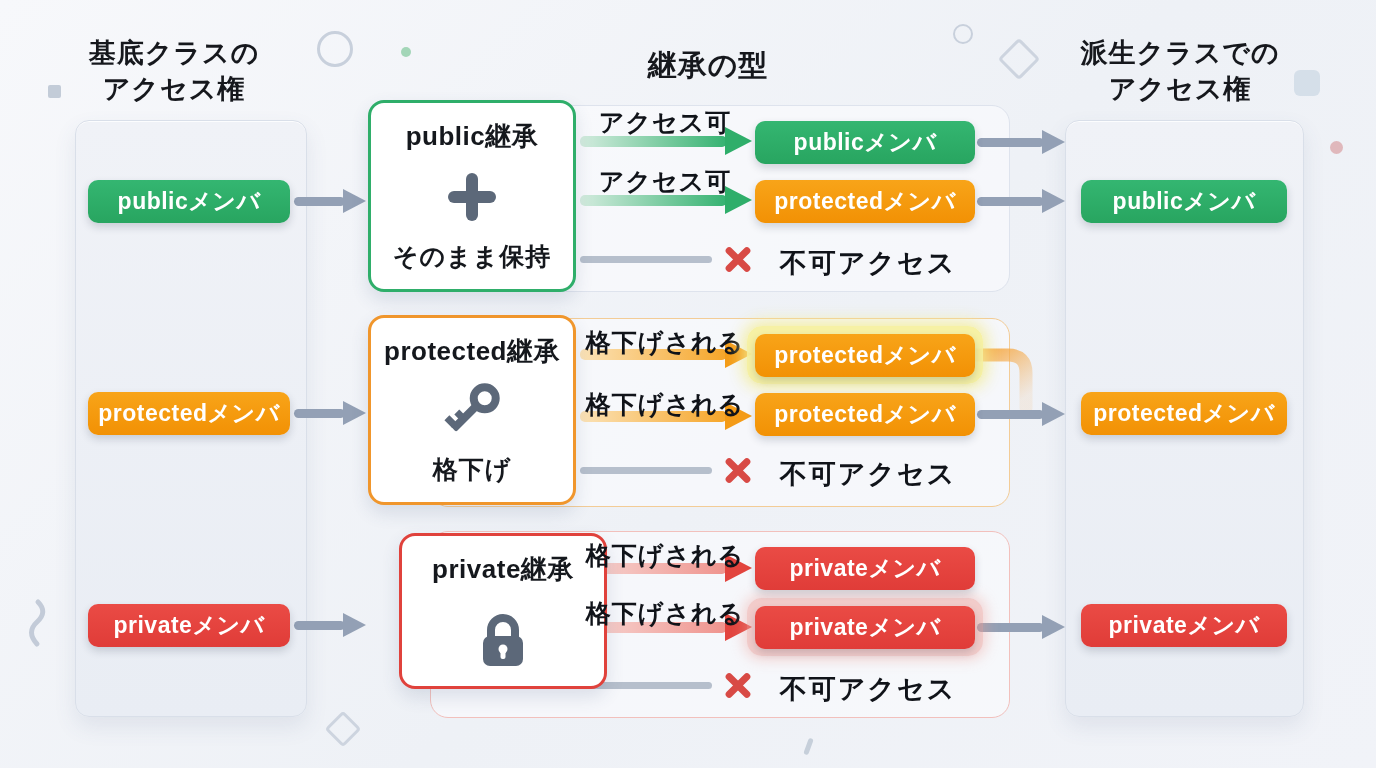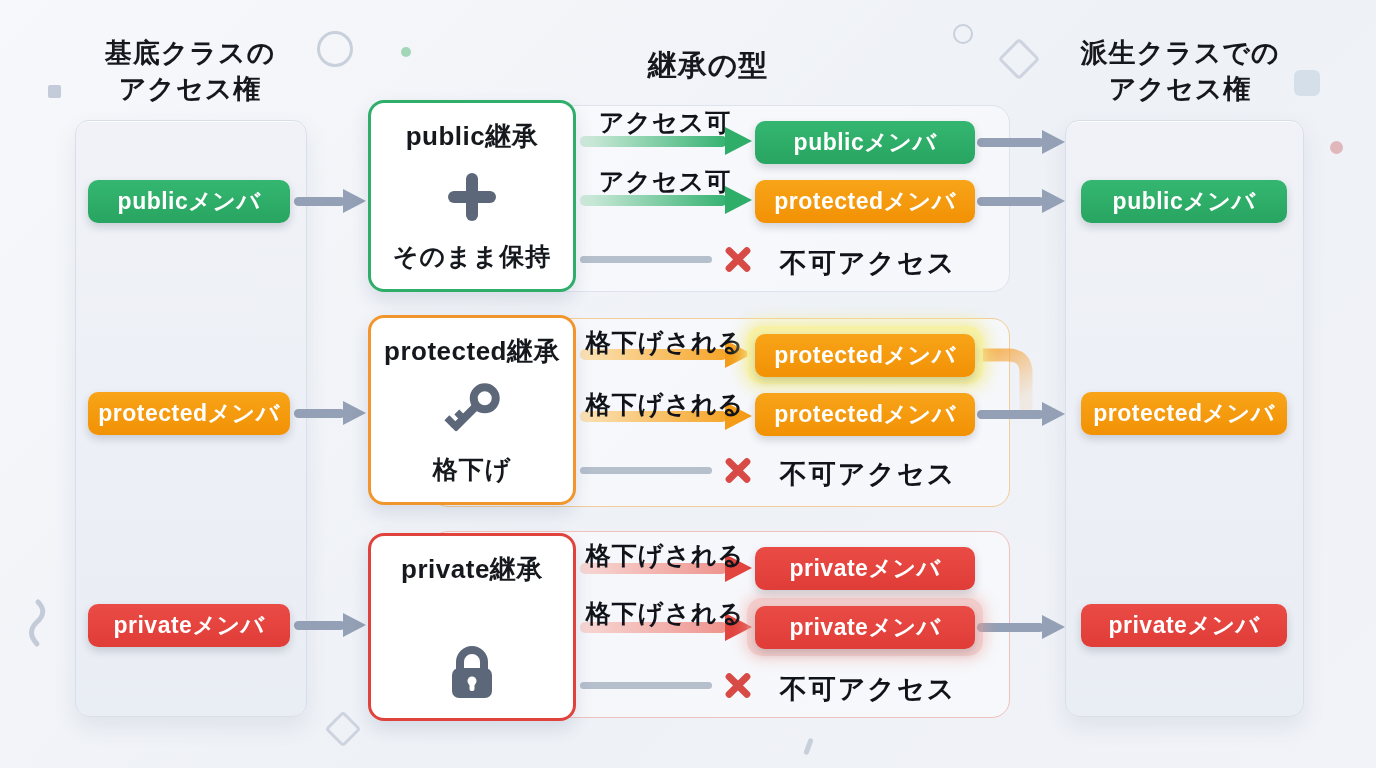--- a/index.html
+++ b/index.html
@@ -88,21 +88,21 @@
   <span class="decor d-bluesq" style="left:1294px;top:70px;width:26px;height:26px;"></span>
   <span class="decor d-dot" style="left:1330px;top:141px;width:13px;height:13px;background:#e0b8bc;"></span>
   <span class="decor d-diamond" style="left:330px;top:716px;width:20px;height:20px;"></span>
   <span class="decor d-sq" style="left:806px;top:738px;width:5px;height:17px;background:#c6cfda;transform:rotate(20deg);border-radius:3px;"></span>
   <span class="decor" style="left:22px;top:598px;">
     <svg width="30" height="50" viewBox="0 0 30 50">
         <path d="M16 4 q10 10 -1 20 q-11 10 0 22" fill="none" stroke="#c3cbd8" stroke-width="5" stroke-linecap="round"></path>
       </svg>
   </span>
 
-  <div class="col-title" style="left:60px;top:36px;width:260px;">
+  <div class="col-title" style="left:44px;top:36px;width:260px;">
     <div>基底クラスの</div>
     <div>アクセス権</div>
   </div>
   <div class="col-title" style="left:578px;top:46px;width:260px;font-size:29px;">継承の型</div>
   <div class="col-title" style="left:1048px;top:36px;width:264px;">
     <div>派生クラスでの</div>
     <div>アクセス権</div>
   </div>
 
   <div class="panel" style="left:75px;top:120px;"></div>
@@ -164,21 +164,21 @@
     <div class="tb-title">public継承</div>
     <span>
       <svg width="58" height="58" viewBox="0 0 58 58">
           <rect x="23" y="5" width="12" height="48" rx="6" fill="#5c6879"></rect>
           <rect x="5" y="23" width="48" height="12" rx="6" fill="#5c6879"></rect>
         </svg>
     </span>
     <div class="tb-caption">そのまま保持</div>
   </div>
 
-  <div class="typebox tb-red" style="top:533px;height:188px;">
+  <div class="typebox tb-red" style="top:533px;height:156px;margin-left:31px;">
     <div class="tb-title">private継承</div>
     <span>
       <svg width="56" height="58" viewBox="0 0 56 58">
         <path d="M16 26 v-8 a12 12 0 0 1 24 0 v8" fill="none" stroke="#5c6879" stroke-width="8"></path>
         <rect x="8" y="24" width="40" height="30" rx="7" fill="#5c6879"></rect>
         <circle cx="28" cy="37" r="4.5" fill="#fff"></circle>
         <rect x="25.5" y="39" width="5" height="8" rx="2" fill="#fff"></rect>
       </svg>
     </span>
   </div>

